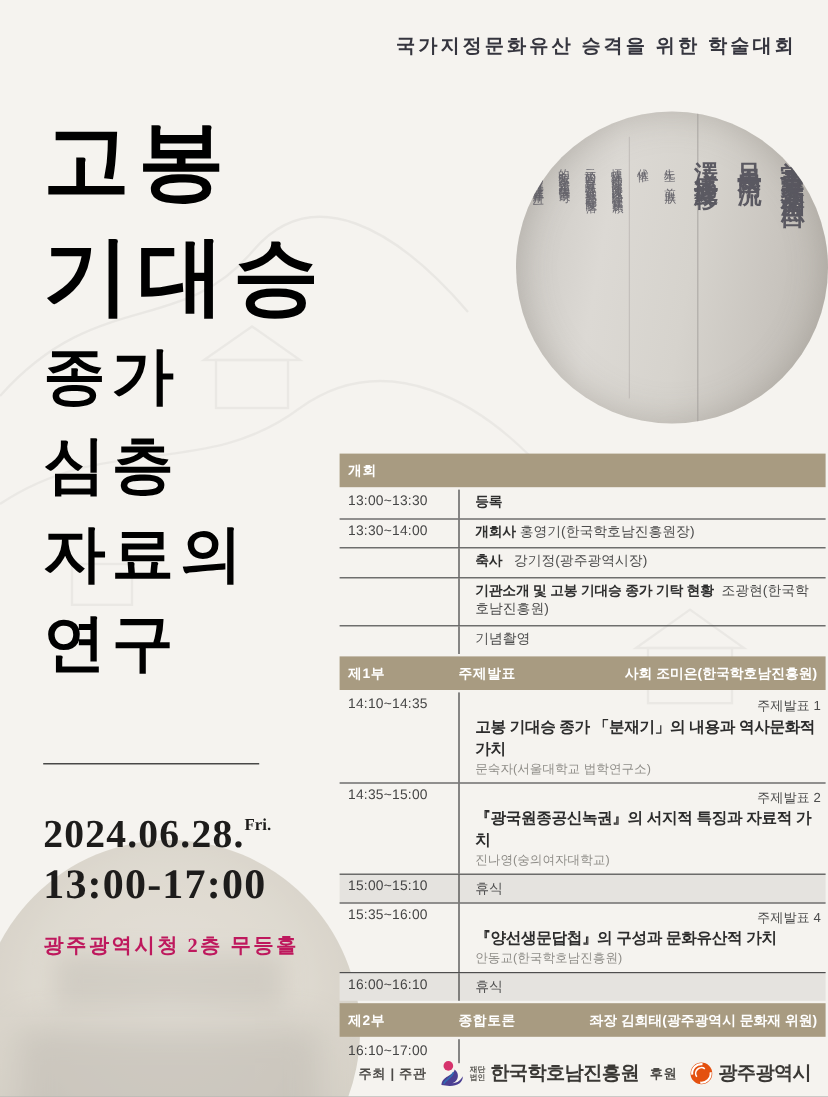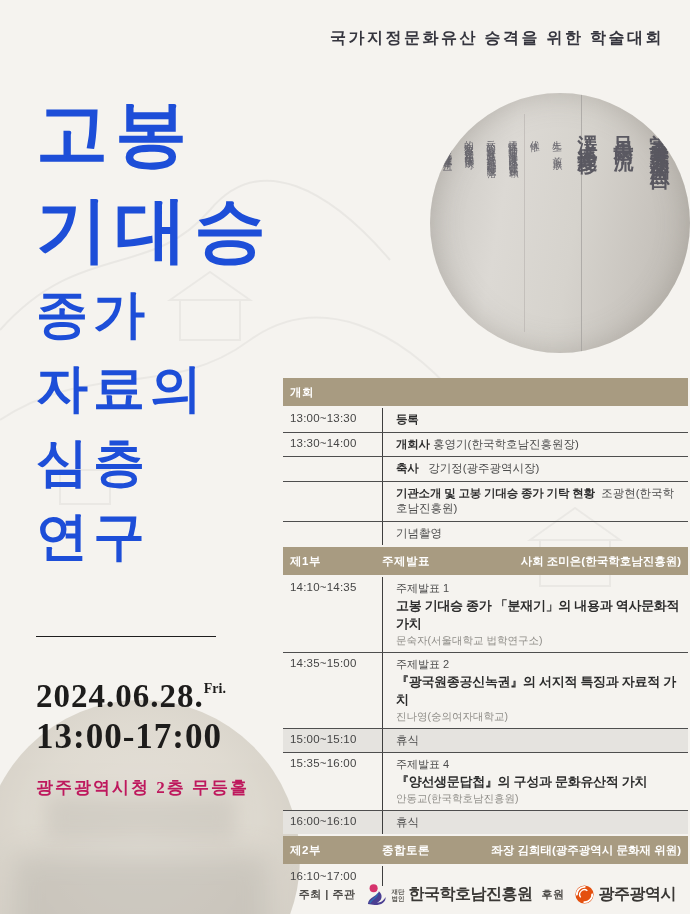--- a/index.html
+++ b/index.html
@@ -27,21 +27,21 @@
   .cal-fold{position:absolute; left:58%; top:0; bottom:0; width:1px; background:#a09c9a; opacity:.7;}
   .cal-rule{position:absolute; left:36%; top:8%; bottom:8%; width:1px; background:#b5b1ad; opacity:.6;}
   .cal-cols{
     position:absolute; inset:14px 16px 14px 20px;
     display:flex; flex-direction:row-reverse; justify-content:flex-start; gap:9px;
     font-family:"Liberation Serif","DejaVu Serif",serif; color:#4e4d57;
   }
   .cal-col{writing-mode:vertical-rl; text-orientation:upright; font-size:9.5px; letter-spacing:2px; opacity:.82; transform:rotate(-2deg); margin-top:26px;}
   .cal-col.big{font-size:20px; letter-spacing:5px; font-weight:600; margin-top:12px; transform:none; opacity:.9;}
   
-  .title-block{position:absolute; left:36px; top:86px; font-family:"Liberation Serif","DejaVu Serif",serif; font-weight:700; color:#1d4ed8;}
+  .title-block{position:absolute; left:36px; top:86px; font-family:"Liberation Serif","DejaVu Serif",serif; font-weight:700; color:#000000;}
   .t-large{font-size:72px; line-height:96px; letter-spacing:7px;}
   .t-small{font-size:52px; line-height:74px; letter-spacing:5px;}
   .t-small:first-of-type{margin-top:34px;}
   .title-rule{position:absolute; left:36px; top:636px; width:180px; height:0; border-top:1.6px solid #1e1e1e;}
   
   .date-block{position:absolute; left:36px; top:678px; font-family:"Liberation Serif","DejaVu Serif",serif; color:#1d1c1b; z-index:3;}
   .d-date{font-size:33px; font-weight:700; letter-spacing:1px;}
   .d-day{font-size:14px; font-weight:700; vertical-align:14px; letter-spacing:0;}
   .d-time{font-size:35px; font-weight:700; letter-spacing:1px; margin-top:2px;}
   .d-venue{font-size:17px; font-weight:700; letter-spacing:2px; margin-top:19px; color:#be185d;}
@@ -62,21 +62,21 @@
   }
   .band .b-left{width:92px; flex:none;}
   .band .b-mid{flex:1;}
   .band .b-right{font-weight:600; letter-spacing:0;}
   .srow{display:flex; font-size:11.5px; color:#4c4c4c;}
   .srow.bt{border-top:1.1px solid #4e4e4e;}
   .srow .time{width:92px; flex:none; padding:4px 0 4px 7px; letter-spacing:.2px; color:#454545;}
   .srow .cell{flex:1; border-left:1.6px solid #3e3e3e; padding:4px 4px 4px 13px; white-space:pre-wrap;}
   .srow .cell b{color:#2e2e2e; letter-spacing:-.2px;}
   .srow.break{background:var(--break-bg,#e5e3df);}
-  .talk .label{font-size:11px; color:#4c4c4c; margin-bottom:1px;}
+  .talk .label{font-size:11px; color:#4c4c4c; margin-bottom:1px;text-align:right;}
   .talk .ttl{font-size:13px; font-weight:bold; color:#2c2c2c; letter-spacing:-.3px; margin-bottom:1px;}
   .talk .who{font-size:10.5px; color:#8f8d88;}
   .panel-line{line-height:15.5px;}
   
   .footer{position:absolute; right:14px; bottom:8px; display:flex; align-items:center; gap:9px; z-index:5;}
   .f-label{font-size:11px; font-weight:bold; color:#4c4a47; letter-spacing:.5px;text-align:right;}
   .org{display:flex; align-items:center; gap:4px;}
   .org-pre{display:flex; flex-direction:column; font-size:6.5px; color:#5a5853; line-height:7px; font-weight:bold;}
   .org-name{font-size:16px; font-weight:bold; color:#3a3835; letter-spacing:-.5px;}
   .logo{flex:none;}
@@ -112,22 +112,22 @@
         <div class="cal-col">的宗敎改定錯在後園淡可</div>
         <div class="cal-col">狀戰陽時玉此雅捷並洋卅三</div>
         <div class="cal-col">阪東詩</div>
       </div>
   </div>
 
   <div class="title-block" id="title-block">
       <div class="t-large">고봉</div>
       <div class="t-large">기대승</div>
       <div class="t-small">종가</div>
+      <div class="t-small">심층</div>
       <div class="t-small">자료의</div>
-      <div class="t-small">심층</div>
       <div class="t-small">연구</div>
     </div>
   <div class="title-rule"></div>
 
   <div class="date-block">
     <div class="d-date"><span>2024.06.28.</span><span class="d-day">Fri.</span></div>
     <div class="d-time">13:00-17:00</div>
     <div class="d-venue">광주광역시청 2층 무등홀</div>
   </div>
 

